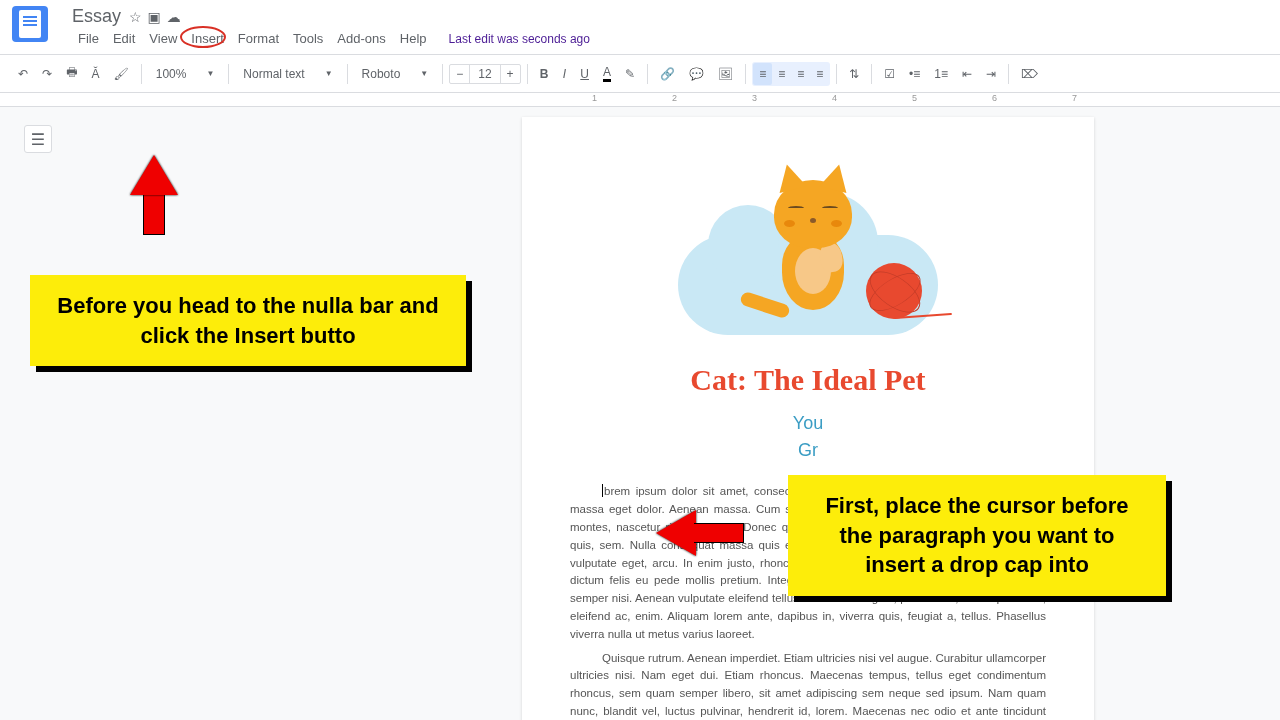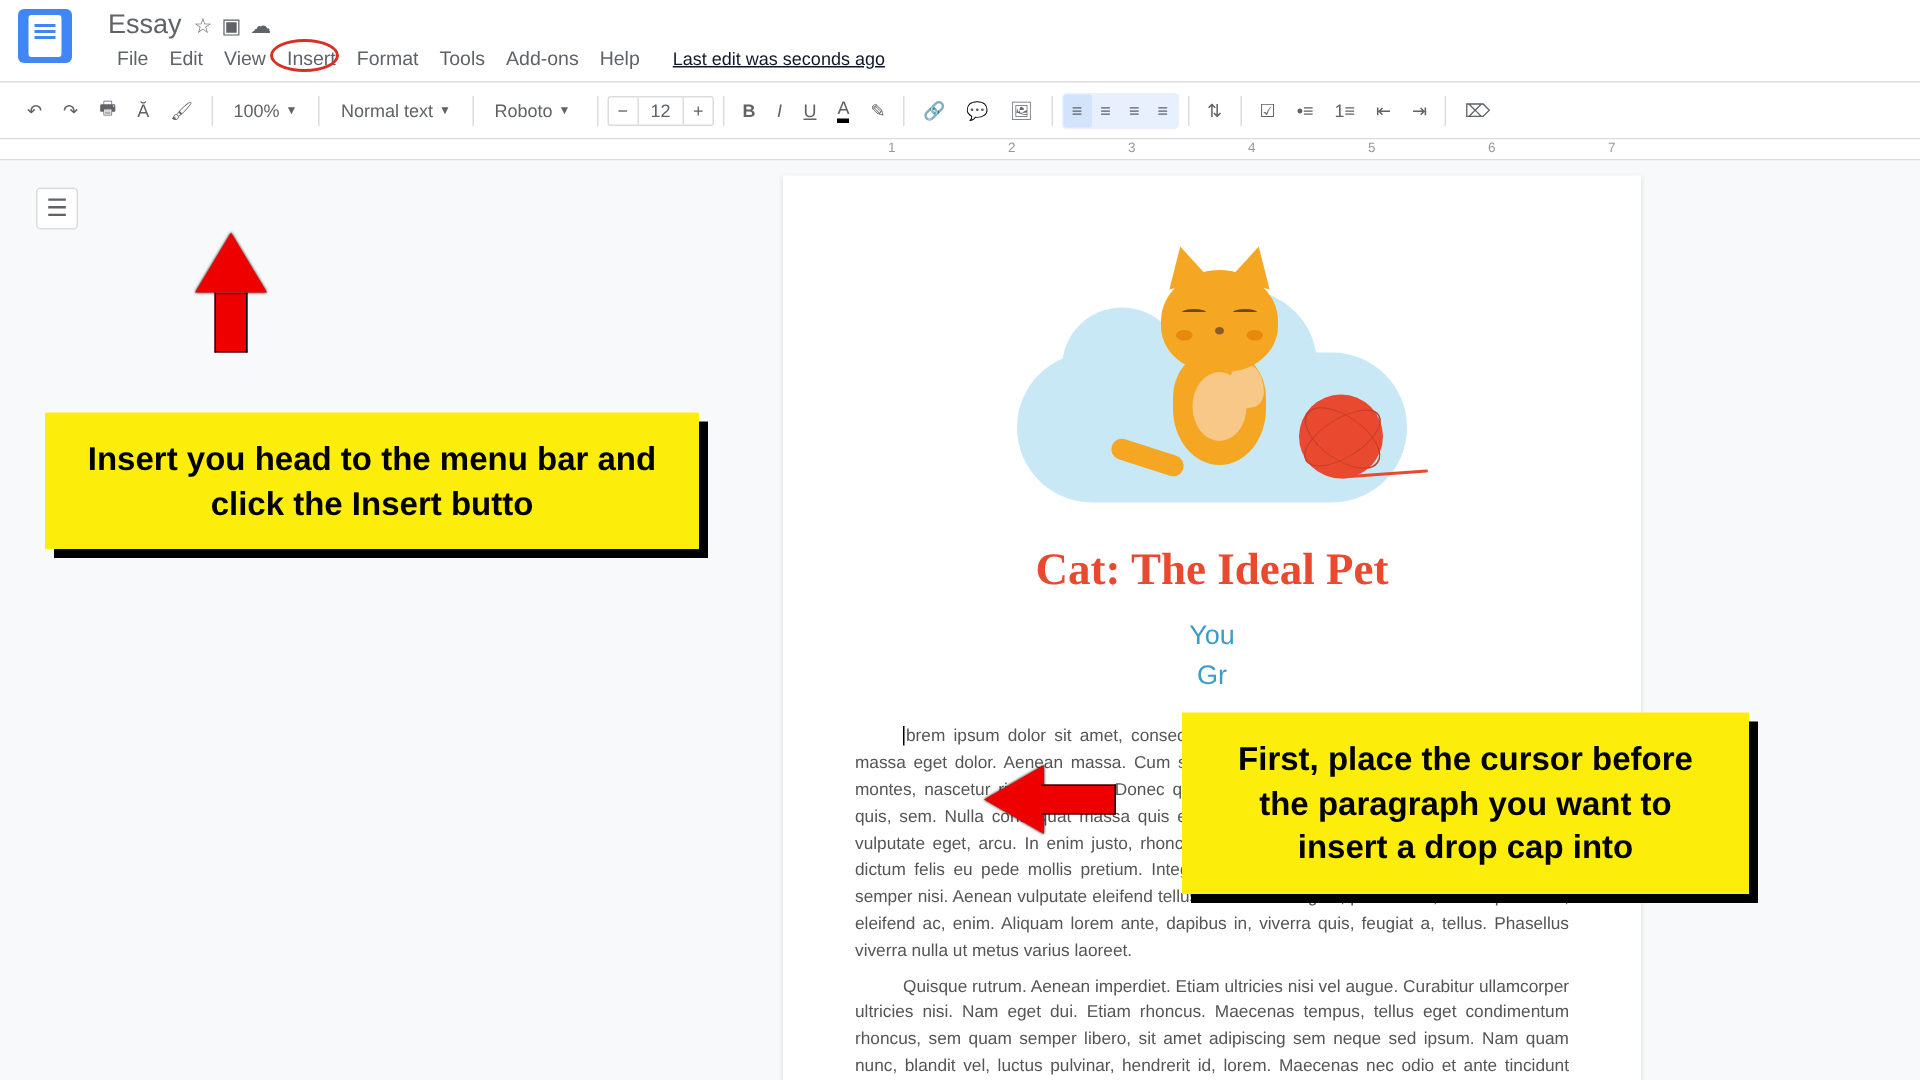--- a/index.html
+++ b/index.html
@@ -8,25 +8,25 @@
 .logo { width:36px; height:36px; background:#4285f4; border-radius:4px; display:flex; align-items:center; justify-content:center; margin-right:10px; }
 .logo-inner { width:22px; height:28px; background:#fff; border-radius:2px; position:relative; }
 .logo-inner::before { content:''; position:absolute; left:4px; top:6px; width:14px; height:2px; background:#4285f4; box-shadow:0 4px 0 #4285f4, 0 8px 0 #4285f4; }
 .title-area { flex:1; }
 .doc-title { font-size:18px; color:#5f6368; display:flex; align-items:center; gap:8px; }
 .title-icons { display:flex; gap:6px; color:#5f6368; font-size:14px; }
 .menu-bar { display:flex; gap:2px; margin-top:2px; font-size:13px; color:#5f6368; align-items:center; }
 .menu-item { padding:2px 6px; cursor:pointer; position:relative; }
 .menu-item.circled { position:relative; }
 .circle-annotation { position:absolute; border:2px solid #d93025; border-radius:50%; width:46px; height:22px; top:-3px; left:-5px; pointer-events:none; }
-.last-edit { color:#0f172a; text-decoration:underline; margin-left:14px; font-size:12px; }
+.last-edit { color:#4c1d95; margin-left:14px; font-size:12px; }
 .toolbar { background:#fff; border-top:1px solid #dadce0; border-bottom:1px solid #dadce0; padding:4px 12px; display:flex; align-items:center; gap:2px; font-size:12px; color:#5f6368; }
 .tb-btn { padding:4px 6px; cursor:pointer; display:flex; align-items:center; border-radius:2px; min-width:16px; justify-content:center; }
 .tb-sep { width:1px; height:20px; background:#dadce0; margin:0 4px; }
-.tb-select { padding:4px 8px; display:flex; align-items:center; gap:4px; cursor:pointer; min-width:60px; }
+.tb-select { padding:4px 8px; display:flex; align-items:center; gap:20px; cursor:pointer; min-width:60px; }
 .tb-select.zoom { min-width:42px; }
 .tb-select.style { min-width:78px; }
 .tb-select.font { min-width:70px; }
 .dropdown-arrow { font-size:8px; color:#5f6368; }
 .font-size-box { display:flex; align-items:center; border:1px solid #dadce0; border-radius:2px; }
 .fs-btn { padding:2px 6px; cursor:pointer; }
 .fs-val { padding:2px 8px; border-left:1px solid #dadce0; border-right:1px solid #dadce0; min-width:20px; text-align:center; }
 .ruler { height:14px; background:#fff; border-bottom:1px solid #dadce0; position:relative; font-size:9px; color:#999; }
 .ruler-marks { position:absolute; left:522px; right:0; height:100%; display:flex; }
 .ruler-tick { position:absolute; top:0; }
@@ -211,19 +211,19 @@
     <p class="para" style="text-indent:0"><span style="display:inline-block;width:32px"></span><span class="text-cursor"></span><span>brem ipsum dolor sit amet, consectetuer adipiscing elit. Maecenas porttitor congue massa eget dolor. Aenean massa. Cum sociis natoque penatibus et magnis dis parturient montes, nascetur ridiculus mus. Donec quam felis, ultricies nec, pellentesque eu, pretium quis, sem. Nulla consequat massa quis enim. Donec pede justo, fringilla vel, aliquet nec, vulputate eget, arcu. In enim justo, rhoncus ut, imperdiet a, venenatis vitae, justo. Nullam dictum felis eu pede mollis pretium. Integer tincidunt. Cras dapibus. Vivamus elementum semper nisi. Aenean vulputate eleifend tellus. Aenean leo ligula, porttitor eu, consequat vitae, eleifend ac, enim. Aliquam lorem ante, dapibus in, viverra quis, feugiat a, tellus. Phasellus viverra nulla ut metus varius laoreet.</span></p>
     <p class="para">Quisque rutrum. Aenean imperdiet. Etiam ultricies nisi vel augue. Curabitur ullamcorper ultricies nisi. Nam eget dui. Etiam rhoncus. Maecenas tempus, tellus eget condimentum rhoncus, sem quam semper libero, sit amet adipiscing sem neque sed ipsum. Nam quam nunc, blandit vel, luctus pulvinar, hendrerit id, lorem. Maecenas nec odio et ante tincidunt tempus. Donec vitae sapien ut libero venenatis faucibus. Nullam quis ante.</p>
 
   </div>
 </div>
 
 <div class="arrow a1">
   <div class="arrow-shape-up"></div>
   <div class="arrow-stem-up"></div>
 </div>
-<div class="callout c1">Insert you head to the menu bar and click the Insert butto</div>
+<div class="callout c1">Before you head to the nulla bar and click the Insert butto</div>
 
 <div class="arrow a2" style="width:90px;height:46px">
   <div class="arrow-shape-left"></div>
   <div class="arrow-stem-left"></div>
 </div>
 <div class="callout c2">First, place the cursor before the paragraph you want to insert a drop cap into</div>
 
 </body></html>

